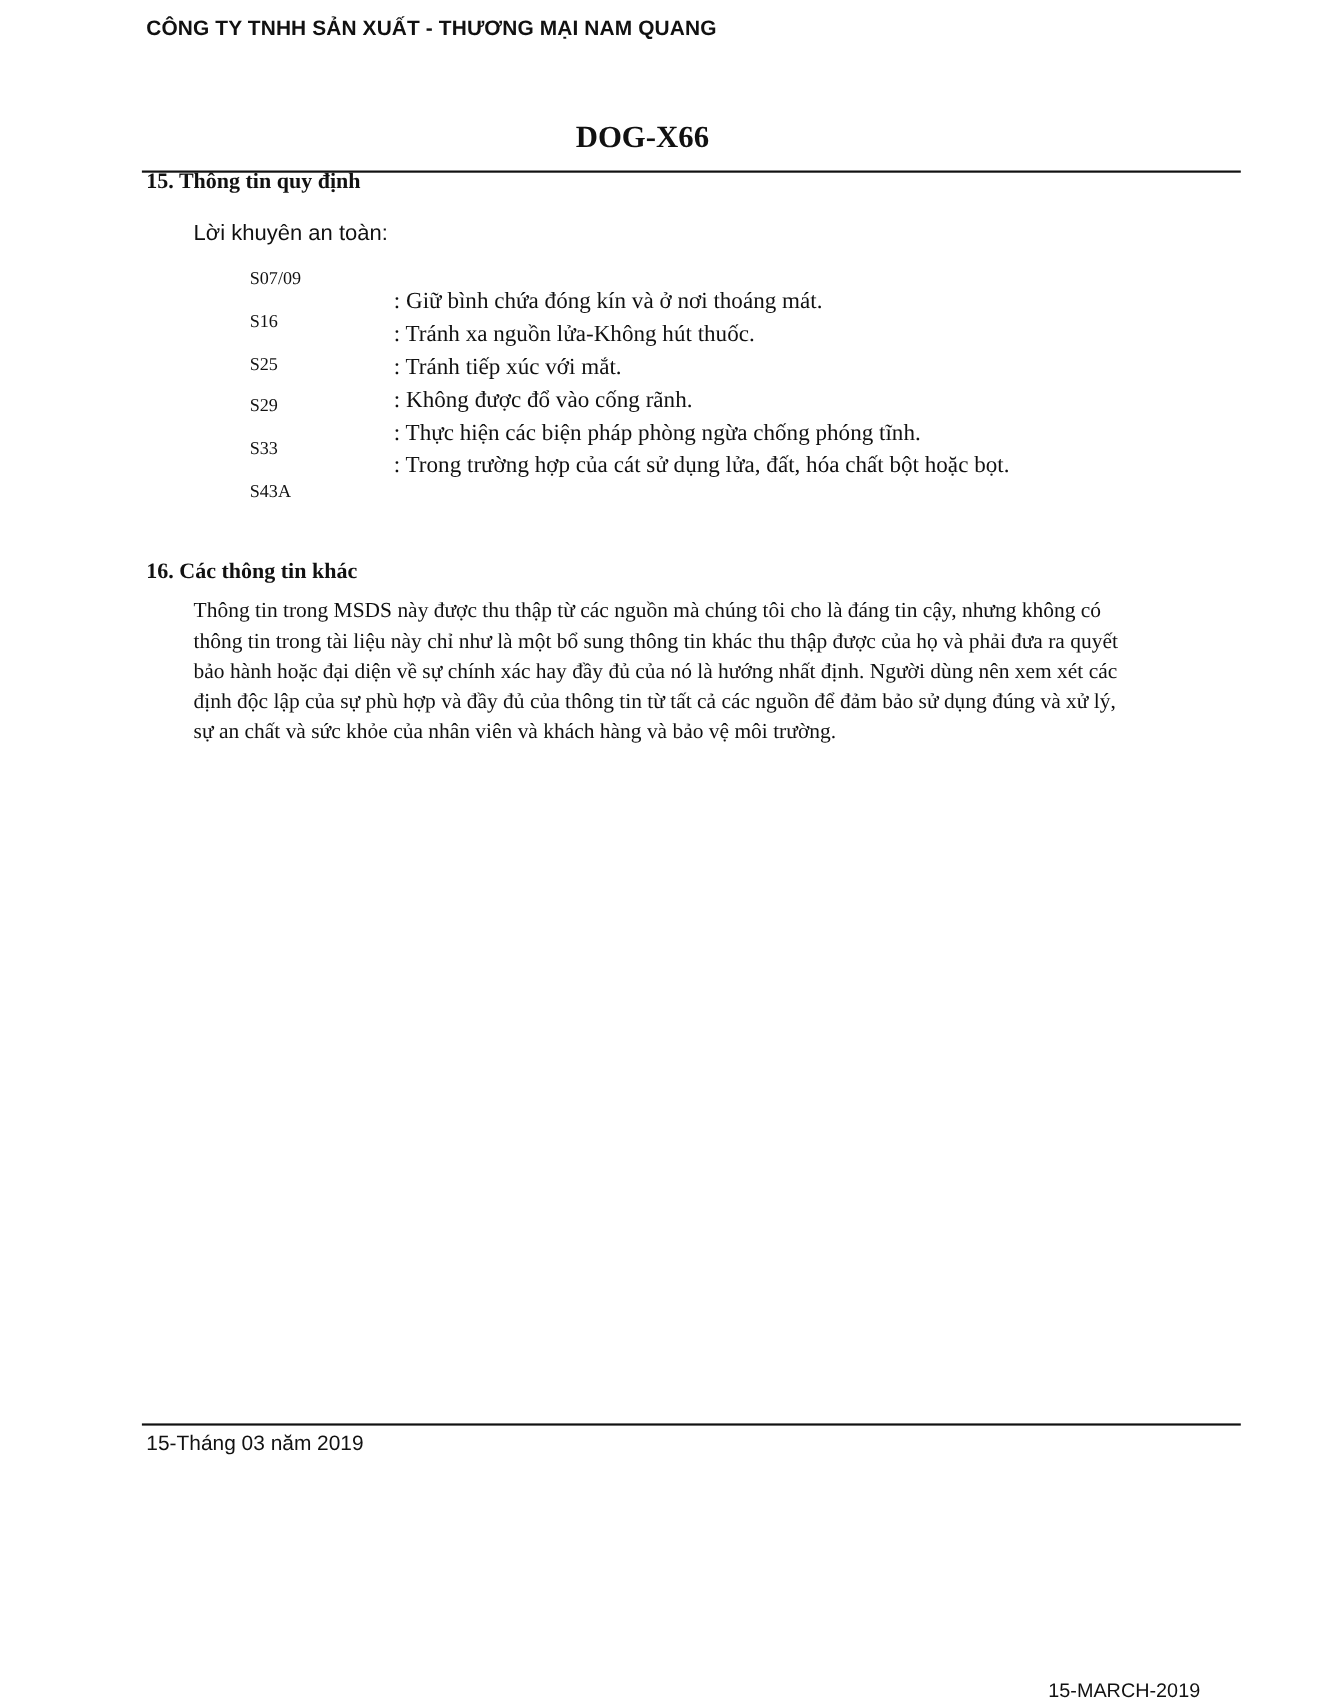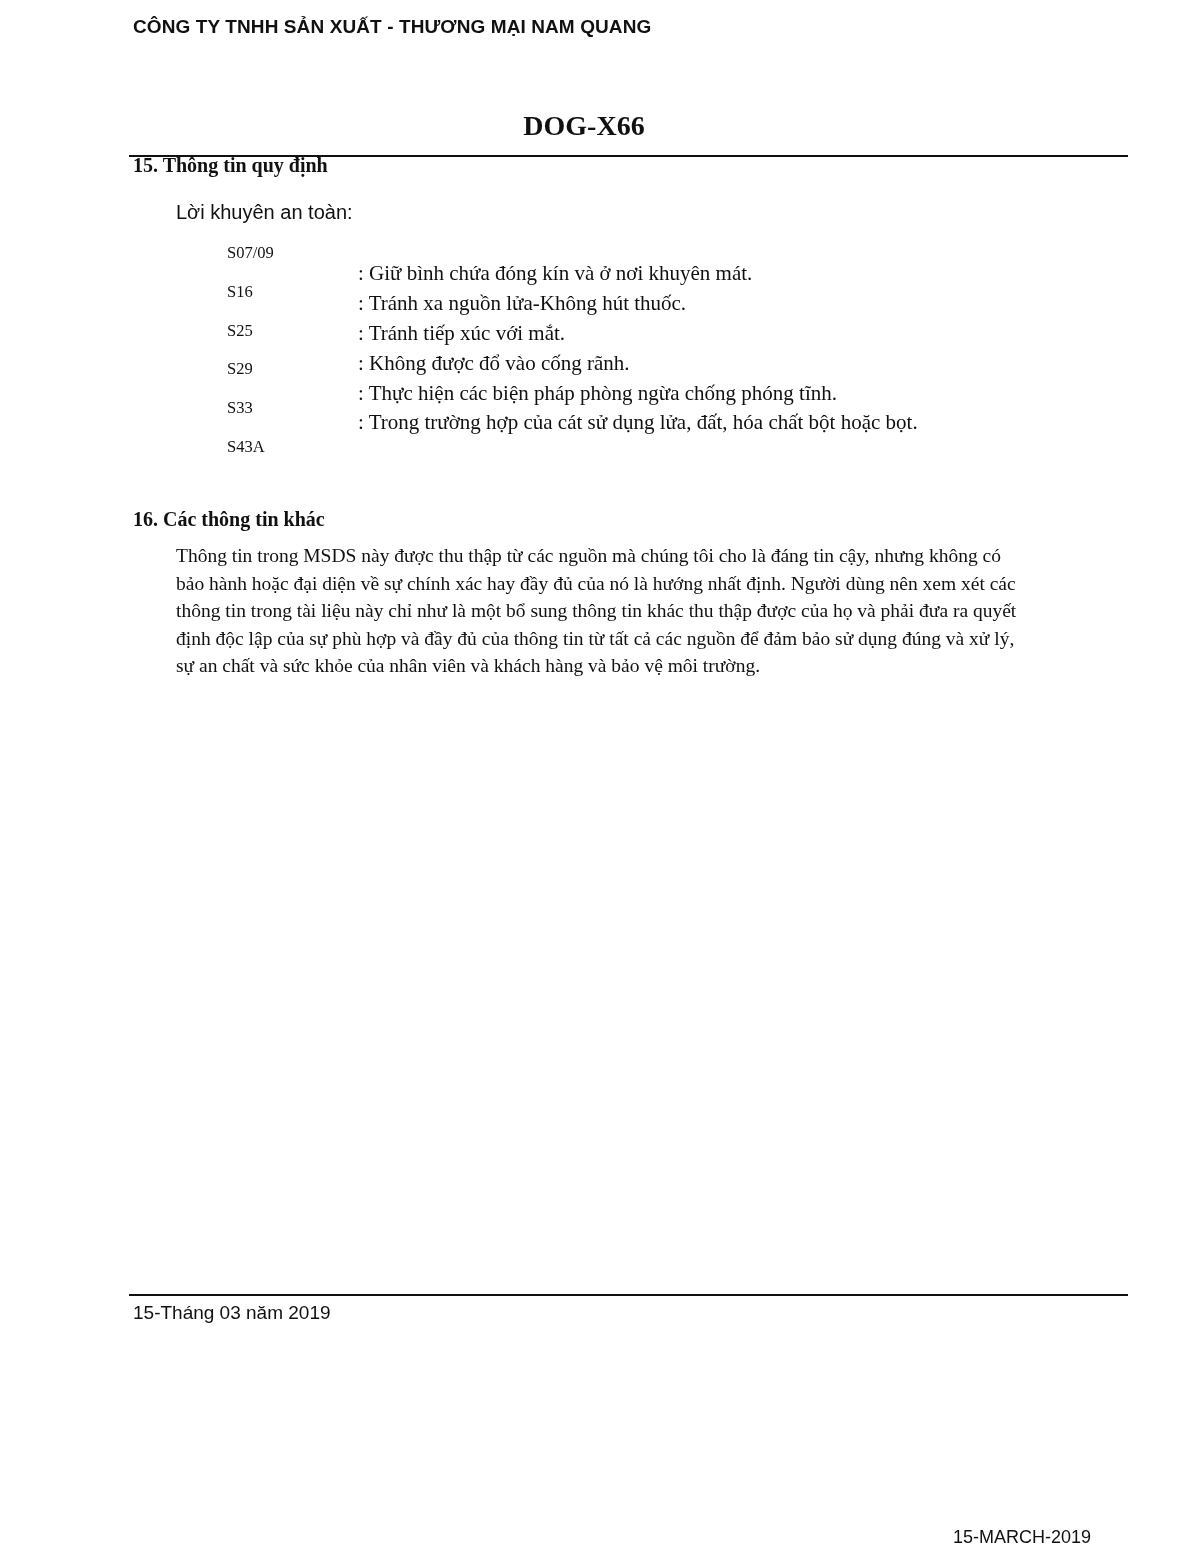--- a/index.html
+++ b/index.html
@@ -59,32 +59,32 @@
 <div>
   <div class="code" style="top:243px;">S07/09</div>
   <div class="code" style="top:282px;">S16</div>
   <div class="code" style="top:321px;text-align:center;">S25</div>
   <div class="code" style="top:359px;">S29</div>
   <div class="code" style="top:398px;">S33</div>
   <div class="code" style="top:437px;">S43A</div>
 </div>
 
 <div>
-  <div class="phrase" style="top:261px;">: Giữ bình chứa đóng kín và ở nơi khuyên mát.</div>
+  <div class="phrase" style="top:261px;">: Giữ bình chứa đóng kín và ở nơi thoáng mát.</div>
   <div class="phrase" style="top:291px;">: Tránh xa nguồn lửa-Không hút thuốc.</div>
   <div class="phrase" style="top:321px;">: Tránh tiếp xúc với mắt.</div>
   <div class="phrase" style="top:351px;">: Không được đổ vào cống rãnh.</div>
   <div class="phrase" style="top:381px;">: Thực hiện các biện pháp phòng ngừa chống phóng tĩnh.</div>
   <div class="phrase" style="top:410px;">: Trong trường hợp của cát sử dụng lửa, đất, hóa chất bột hoặc bọt.</div>
 </div>
 
 <div class="section-head" style="top:508px;">16. Các thông tin khác</div>
 <div class="para">
   <span>Thông tin trong MSDS này được thu thập từ các nguồn mà chúng tôi cho là đáng tin cậy, nhưng không có</span>
+  <span>thông tin trong tài liệu này chỉ như là một bổ sung thông tin khác thu thập được của họ và phải đưa ra quyết</span>
   <span>bảo hành hoặc đại diện về sự chính xác hay đầy đủ của nó là hướng nhất định. Người dùng nên xem xét các</span>
-  <span>thông tin trong tài liệu này chỉ như là một bổ sung thông tin khác thu thập được của họ và phải đưa ra quyết</span>
   <span>định độc lập của sự phù hợp và đầy đủ của thông tin từ tất cả các nguồn để đảm bảo sử dụng đúng và xử lý,</span>
   <span>sự an chất và sức khỏe của nhân viên và khách hàng và bảo vệ môi trường.</span>
 </div>
 
 <div class="rule bottom"></div>
 <div class="footer-left">15-Tháng 03 năm 2019</div>
 <div class="footer-right">15-MARCH-2019</div>
 
 </body></html>

